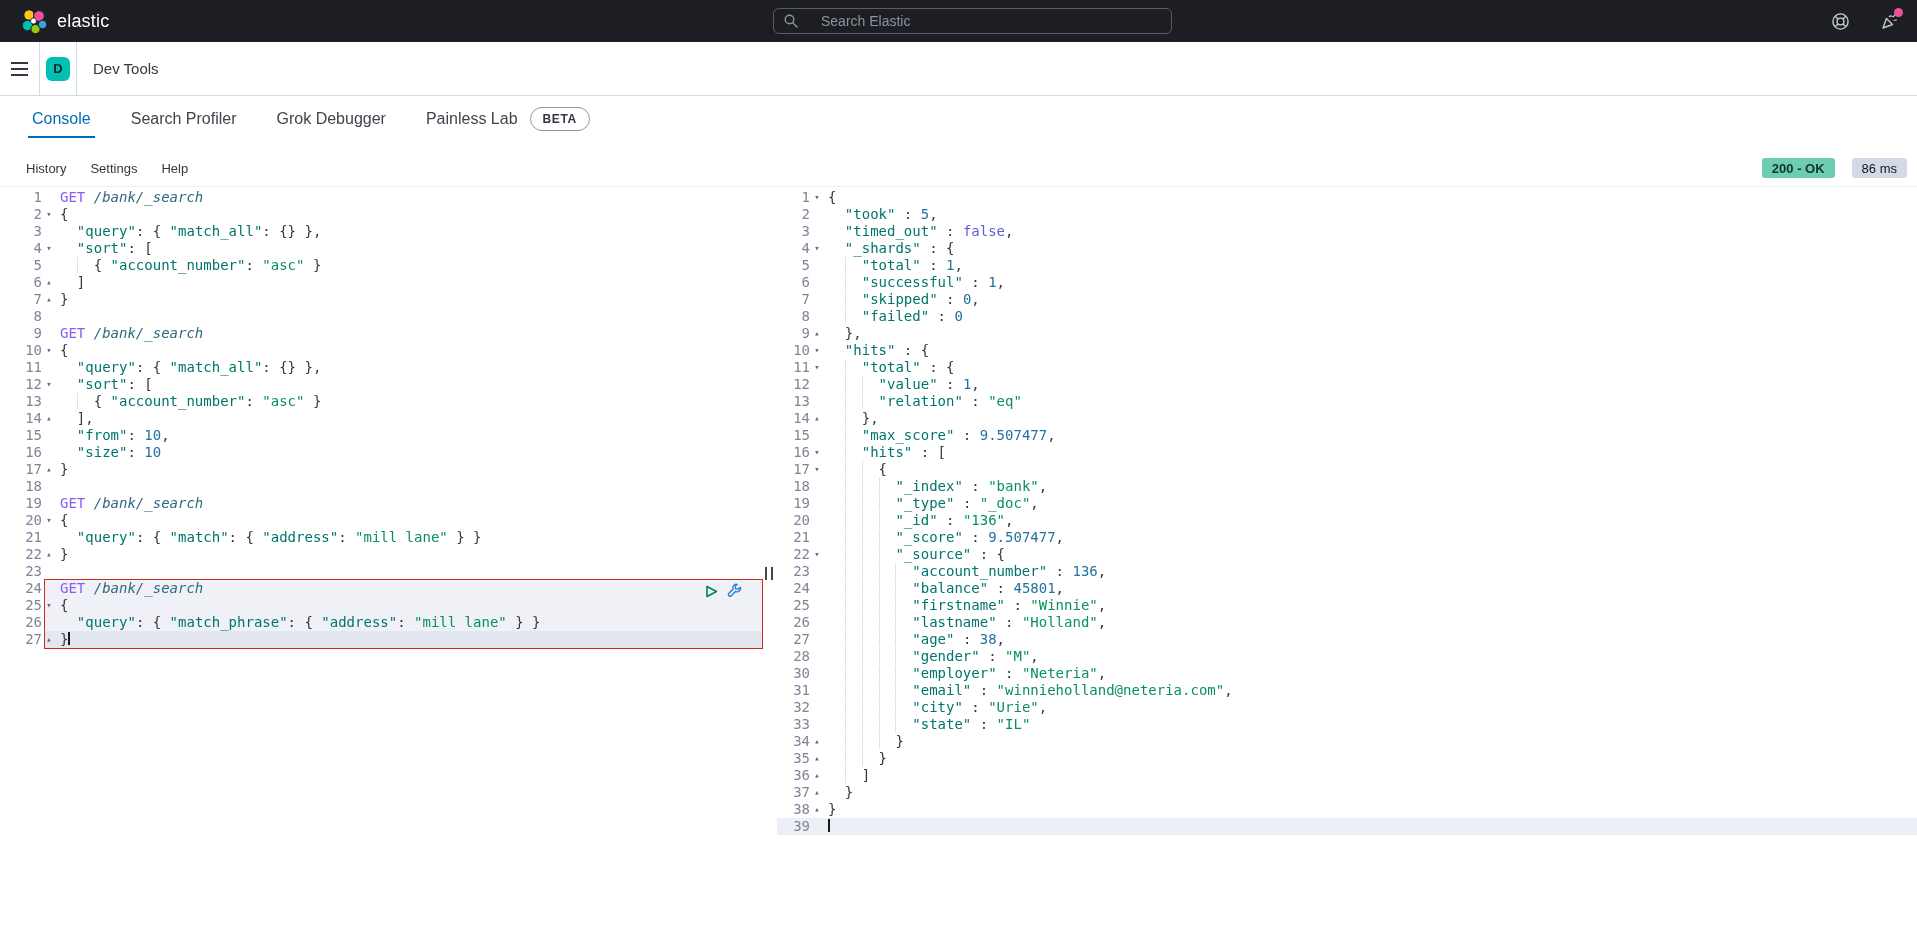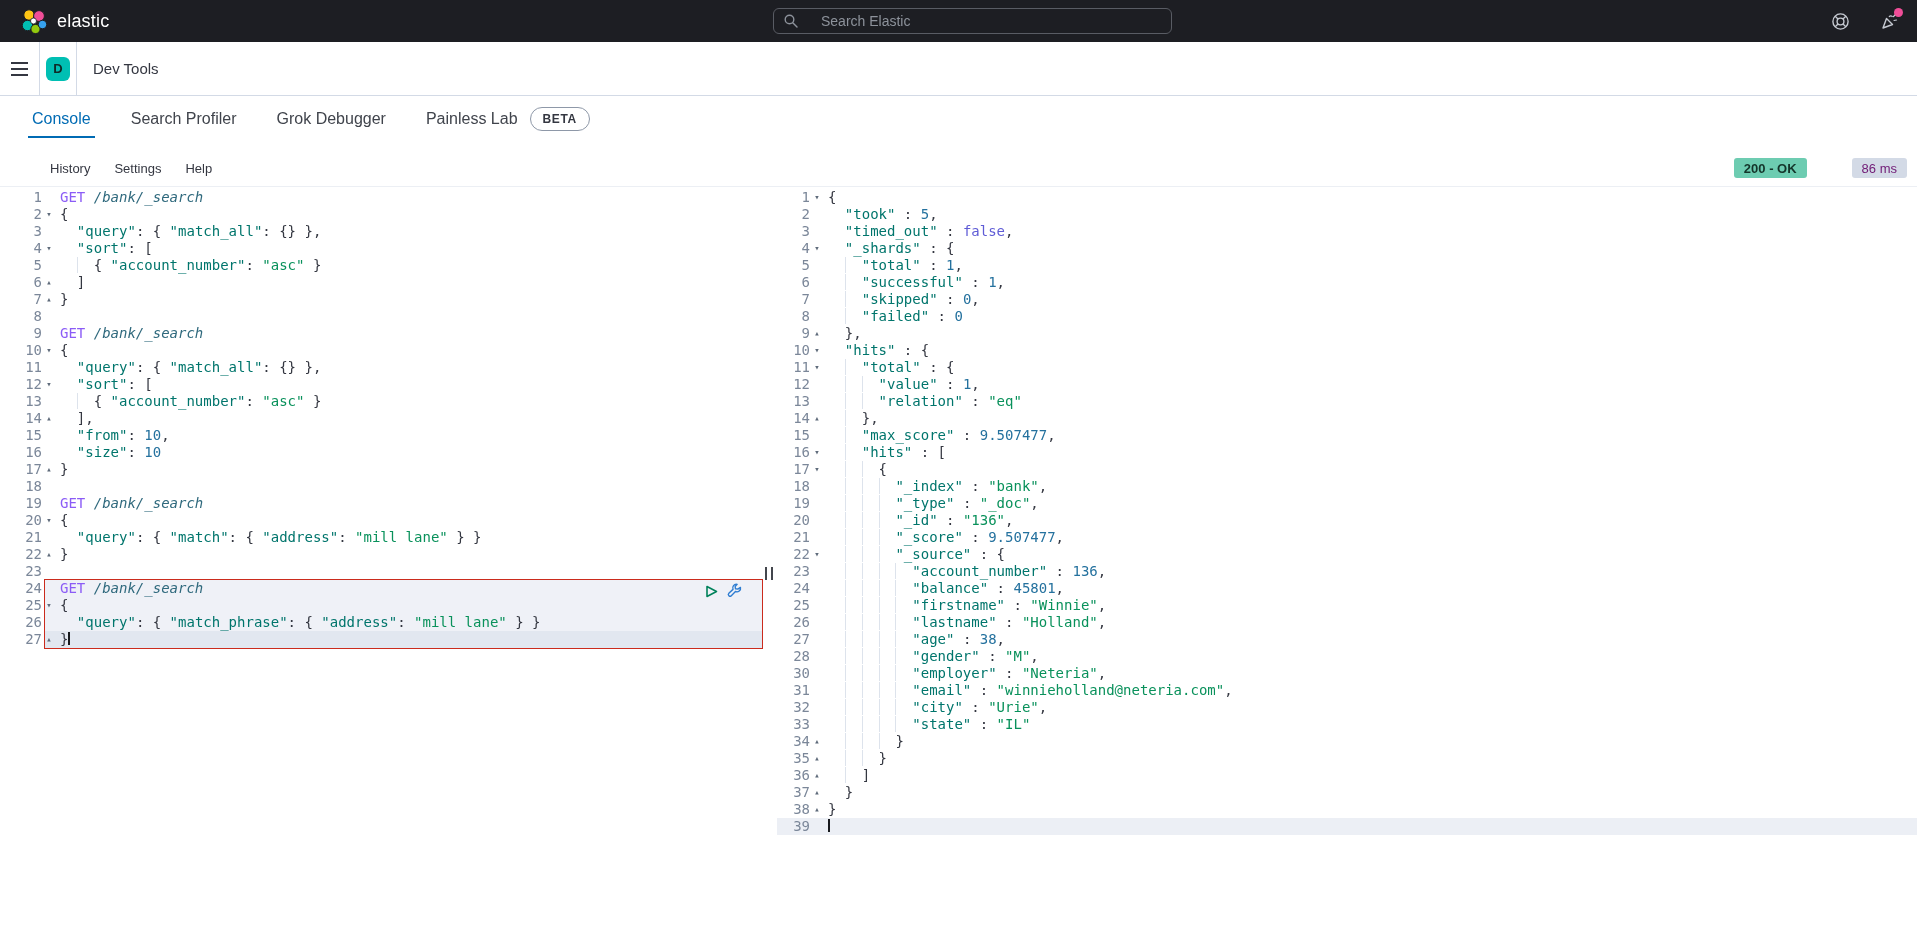--- a/index.html
+++ b/index.html
@@ -38,27 +38,27 @@
   .tab-bar { height:54px; display:flex; padding-left:12px; }
   .tab { display:flex; align-items:center; gap:12px; margin:6px 16px 0; padding:0 4px;
     height:34px; position:relative; font-size:16px; color:#40444C; cursor:pointer; white-space:nowrap; }
   .tab.active { color:#006BB4; }
   .tab.active::after { content:""; position:absolute; left:0; right:0; bottom:-2px;
     height:2px; background:#006BB4; }
   .beta-pill { border:1px solid #8E98A8; border-radius:12px; padding:4px 12px;
     font-size:12px; font-weight:bold; letter-spacing:.6px; color:#343741; }
 
   
-  .toolbar { height:36px; display:flex; align-items:center; padding:0 10px 0 14px; gap:40px;margin-left:36px; }
+  .toolbar { height:36px; display:flex; align-items:center; padding:0 10px 0 26px; gap:12px; }
   .tb-link { font-size:13px; color:#343741; cursor:pointer; }
   .tb-spacer { flex:1; }
   .badge { height:20px; display:flex; align-items:center; padding:0 10px;
     border-radius:3px; font-size:13px; }
   .badge.ok { background:#6DCCB1; color:#14352A;font-weight:bold; }
-  .badge.ms { background:#D3DAE6; color:#701a75; margin-left:5px; }
+  .badge.ms { background:#D3DAE6; color:#0f172a; margin-left:5px; }
 
   
   .workspace { position:relative; height:748px; display:flex; border-top:1px solid #ECEFF4; background:#fff; }
   .pane { position:relative; }
   .pane-ed { width:763px; }
   .pane-rs { flex:1; }
   .split { width:14px; flex:none; position:relative; }
   .resizer { position:absolute; left:2px; top:380px; width:8px; height:13px;
     border-left:2px solid #43464D; border-right:2px solid #43464D; cursor:col-resize; }
 

